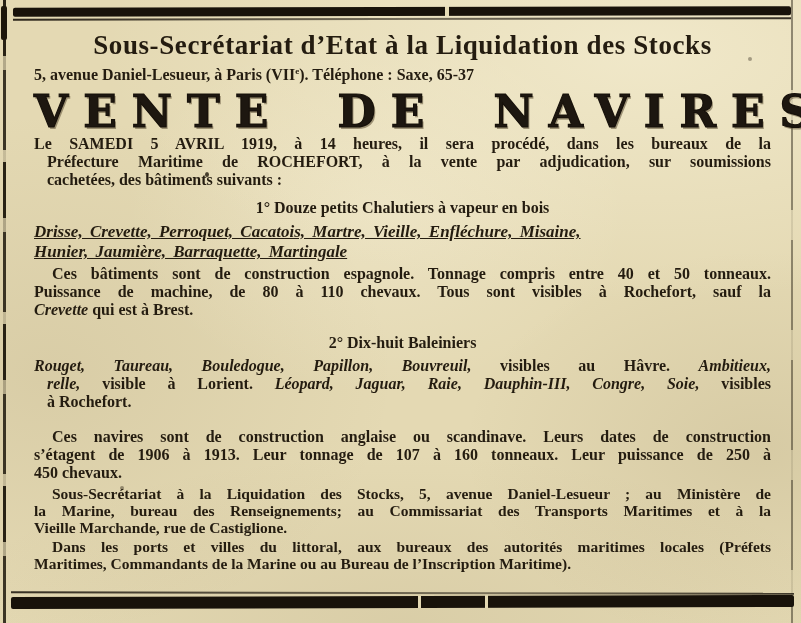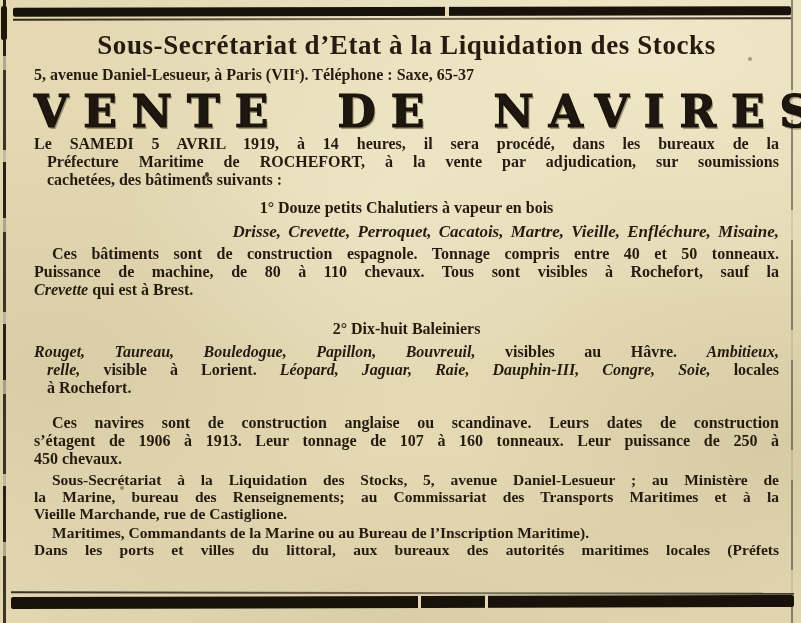--- a/index.html
+++ b/index.html
@@ -39,21 +39,21 @@
     background: linear-gradient(90deg,#18120a 0 55.5%, rgba(228,217,179,.85) 55.5% 56%, #18120a 56% 100%); }
   .top-rules .thin { height: 2px; margin-top: 2px; transform: rotate(-.1deg);
     background: linear-gradient(90deg, rgba(24,18,10,.9), rgba(24,18,10,.55) 50%, rgba(24,18,10,.85)); }
   .bottom-rules { position: absolute; left: 11px; right: 7px; top: 592px; }
   .bottom-rules .thin { height: 2px; margin-bottom: 2px; transform: rotate(.12deg);
     background: linear-gradient(90deg, rgba(24,18,10,.85), rgba(24,18,10,.5) 60%, rgba(24,18,10,.8)); }
   .bottom-rules .bar { height: 12px; border-radius: 2px; transform: rotate(-.15deg);
     background: linear-gradient(90deg,#18120a 0 52%, rgba(228,217,179,.9) 52% 52.4%, #18120a 52.4% 60.5%, rgba(228,217,179,.9) 60.5% 60.9%, #18120a 60.9% 100%); }
   .speck { position: absolute; background: rgba(30,22,10,.8); border-radius: 50%; }
 
-  .content { position: absolute; left: 34px; right: 22px; top: 22px; }
+  .content { position: absolute; left: 34px; right: 30px; top: 22px; }
 
   .masthead-title {
     margin: 8px 0 0; font-size: 27px; font-weight: bold; text-align: center;
     letter-spacing: .6px; line-height: 30px;
   }
   .address { margin: 3px 0 0; font-size: 16px; font-weight: bold; text-align: left; line-height: 17px; }
   .address sup { font-size: 9px; vertical-align: super; }
 
   .headline {
     margin: 6px -12px 0 0; font-family: "DejaVu Serif", serif;
@@ -66,22 +66,22 @@
 
   .para { font-size: 16px; font-weight: bold; line-height: 18px; }
   .ln { text-align: justify; text-align-last: justify; }
   .ln.end { text-align-last: left; }
   .ind .ln:first-child { text-indent: 18px; }
   .hang .ln:not(:first-child) { padding-left: 13px; }
   .it { font-style: italic; }
 
   .intro { margin-top: 0; }
   .sec-heading { margin: 6px 0 2px; font-size: 16px; font-weight: bold; text-align: center; line-height: 25px; }
-  .sec-heading.second { margin-top: 17px; }
-  .ships-center { font-size: 17px; font-weight: bold; font-style: italic; text-align: right; line-height: 20px; word-spacing: 3px; }
+  .sec-heading.second { margin-top: 11px; }
+  .ships-center { font-size: 17px; font-weight: bold; font-style: italic; text-align: left; line-height: 20px; word-spacing: 3px; text-decoration: underline; }
   .details-1 { margin-top: 3px; }
   .ships-2 { margin-top: 2px; }
   .details-2 { margin-top: 17px; }
   .notice-consult { margin-top: 3px; font-size: 15.5px; line-height: 17px; }
   .notice-ports { margin-top: 2px; font-size: 15.5px; line-height: 17px; }
 </style>
 </head>
 <body>
 
 <div class="sheet">
@@ -106,51 +106,52 @@
     <div class="para hang intro">
         <div class="ln"><span>Le SAMEDI 5 AVRIL 1919, à 14 heures, il sera procédé, dans les bureaux de la</span></div>
         <div class="ln"><span>Préfecture Maritime de ROCHEFORT, à la vente par adjudication, sur soumissions</span></div>
         <div class="ln end"><span>cachetées, des bâtiments suivants :</span></div>
       </div>
 
     <h2 class="sec-heading">1° Douze petits Chalutiers à vapeur en bois</h2>
 
     <div class="ships-center">
       <div class="ships-line">Drisse, Crevette, Perroquet, Cacatois, Martre, Vieille, Enfléchure, Misaine,</div>
+      <div class="ships-line">Hunier, Jaumière, Barraquette, Martingale</div>
     </div>
 
     <div class="para ind details-1">
         <div class="ln"><span>Ces bâtiments sont de construction espagnole. Tonnage compris entre 40 et 50 tonneaux.</span></div>
         <div class="ln"><span>Puissance de machine, de 80 à 110 chevaux. Tous sont visibles à Rochefort, sauf la</span></div>
         <div class="ln end"><span class="it">Crevette</span><span> qui est à Brest.</span></div>
       </div>
 
     <h2 class="sec-heading second">2° Dix-huit Baleiniers</h2>
 
     <div class="para hang ships-2">
         <div class="ln"><span class="it">Rouget, Taureau, Bouledogue, Papillon, Bouvreuil,</span><span> visibles au Hâvre. </span><span class="it">Ambitieux,</span></div>
-        <div class="ln"><span class="it">relle,</span><span> visible à Lorient. </span><span class="it">Léopard, Jaguar, Raie, Dauphin-III, Congre, Soie,</span><span> locales</span></div>
+        <div class="ln"><span class="it">relle,</span><span> visible à Lorient. </span><span class="it">Léopard, Jaguar, Raie, Dauphin-III, Congre, Soie,</span><span> visibles</span></div>
         <div class="ln end"><span>à Rochefort.</span></div>
       </div>
 
     <div class="para ind details-2">
         <div class="ln"><span>Ces navires sont de construction anglaise ou scandinave. Leurs dates de construction</span></div>
         <div class="ln"><span>s’étagent de 1906 à 1913. Leur tonnage de 107 à 160 tonneaux. Leur puissance de 250 à</span></div>
         <div class="ln end"><span>450 chevaux.</span></div>
       </div>
 
     <div class="para ind notice-consult">
         <div class="ln"><span>Sous-Secrétariat à la Liquidation des Stocks, 5, avenue Daniel-Lesueur ; au Ministère de</span></div>
         <div class="ln"><span>la Marine, bureau des Renseignements; au Commissariat des Transports Maritimes et à la</span></div>
         <div class="ln end"><span>Vieille Marchande, rue de Castiglione.</span></div>
       </div>
 
     <div class="para ind notice-ports">
+        <div class="ln"><span>Dans les ports et villes du littoral, aux bureaux des autorités maritimes locales (Préfets</span></div>
         <div class="ln end"><span>Maritimes, Commandants de la Marine ou au Bureau de l’Inscription Maritime).</span></div>
-        <div class="ln"><span>Dans les ports et villes du littoral, aux bureaux des autorités maritimes locales (Préfets</span></div>
       </div>
 
   </div>
 
   <div class="bottom-rules">
     <div class="thin"></div>
     <div class="bar"></div>
   </div>
 
   <div class="speck" style="left:205px;top:172px;width:4px;height:5px;"></div>

